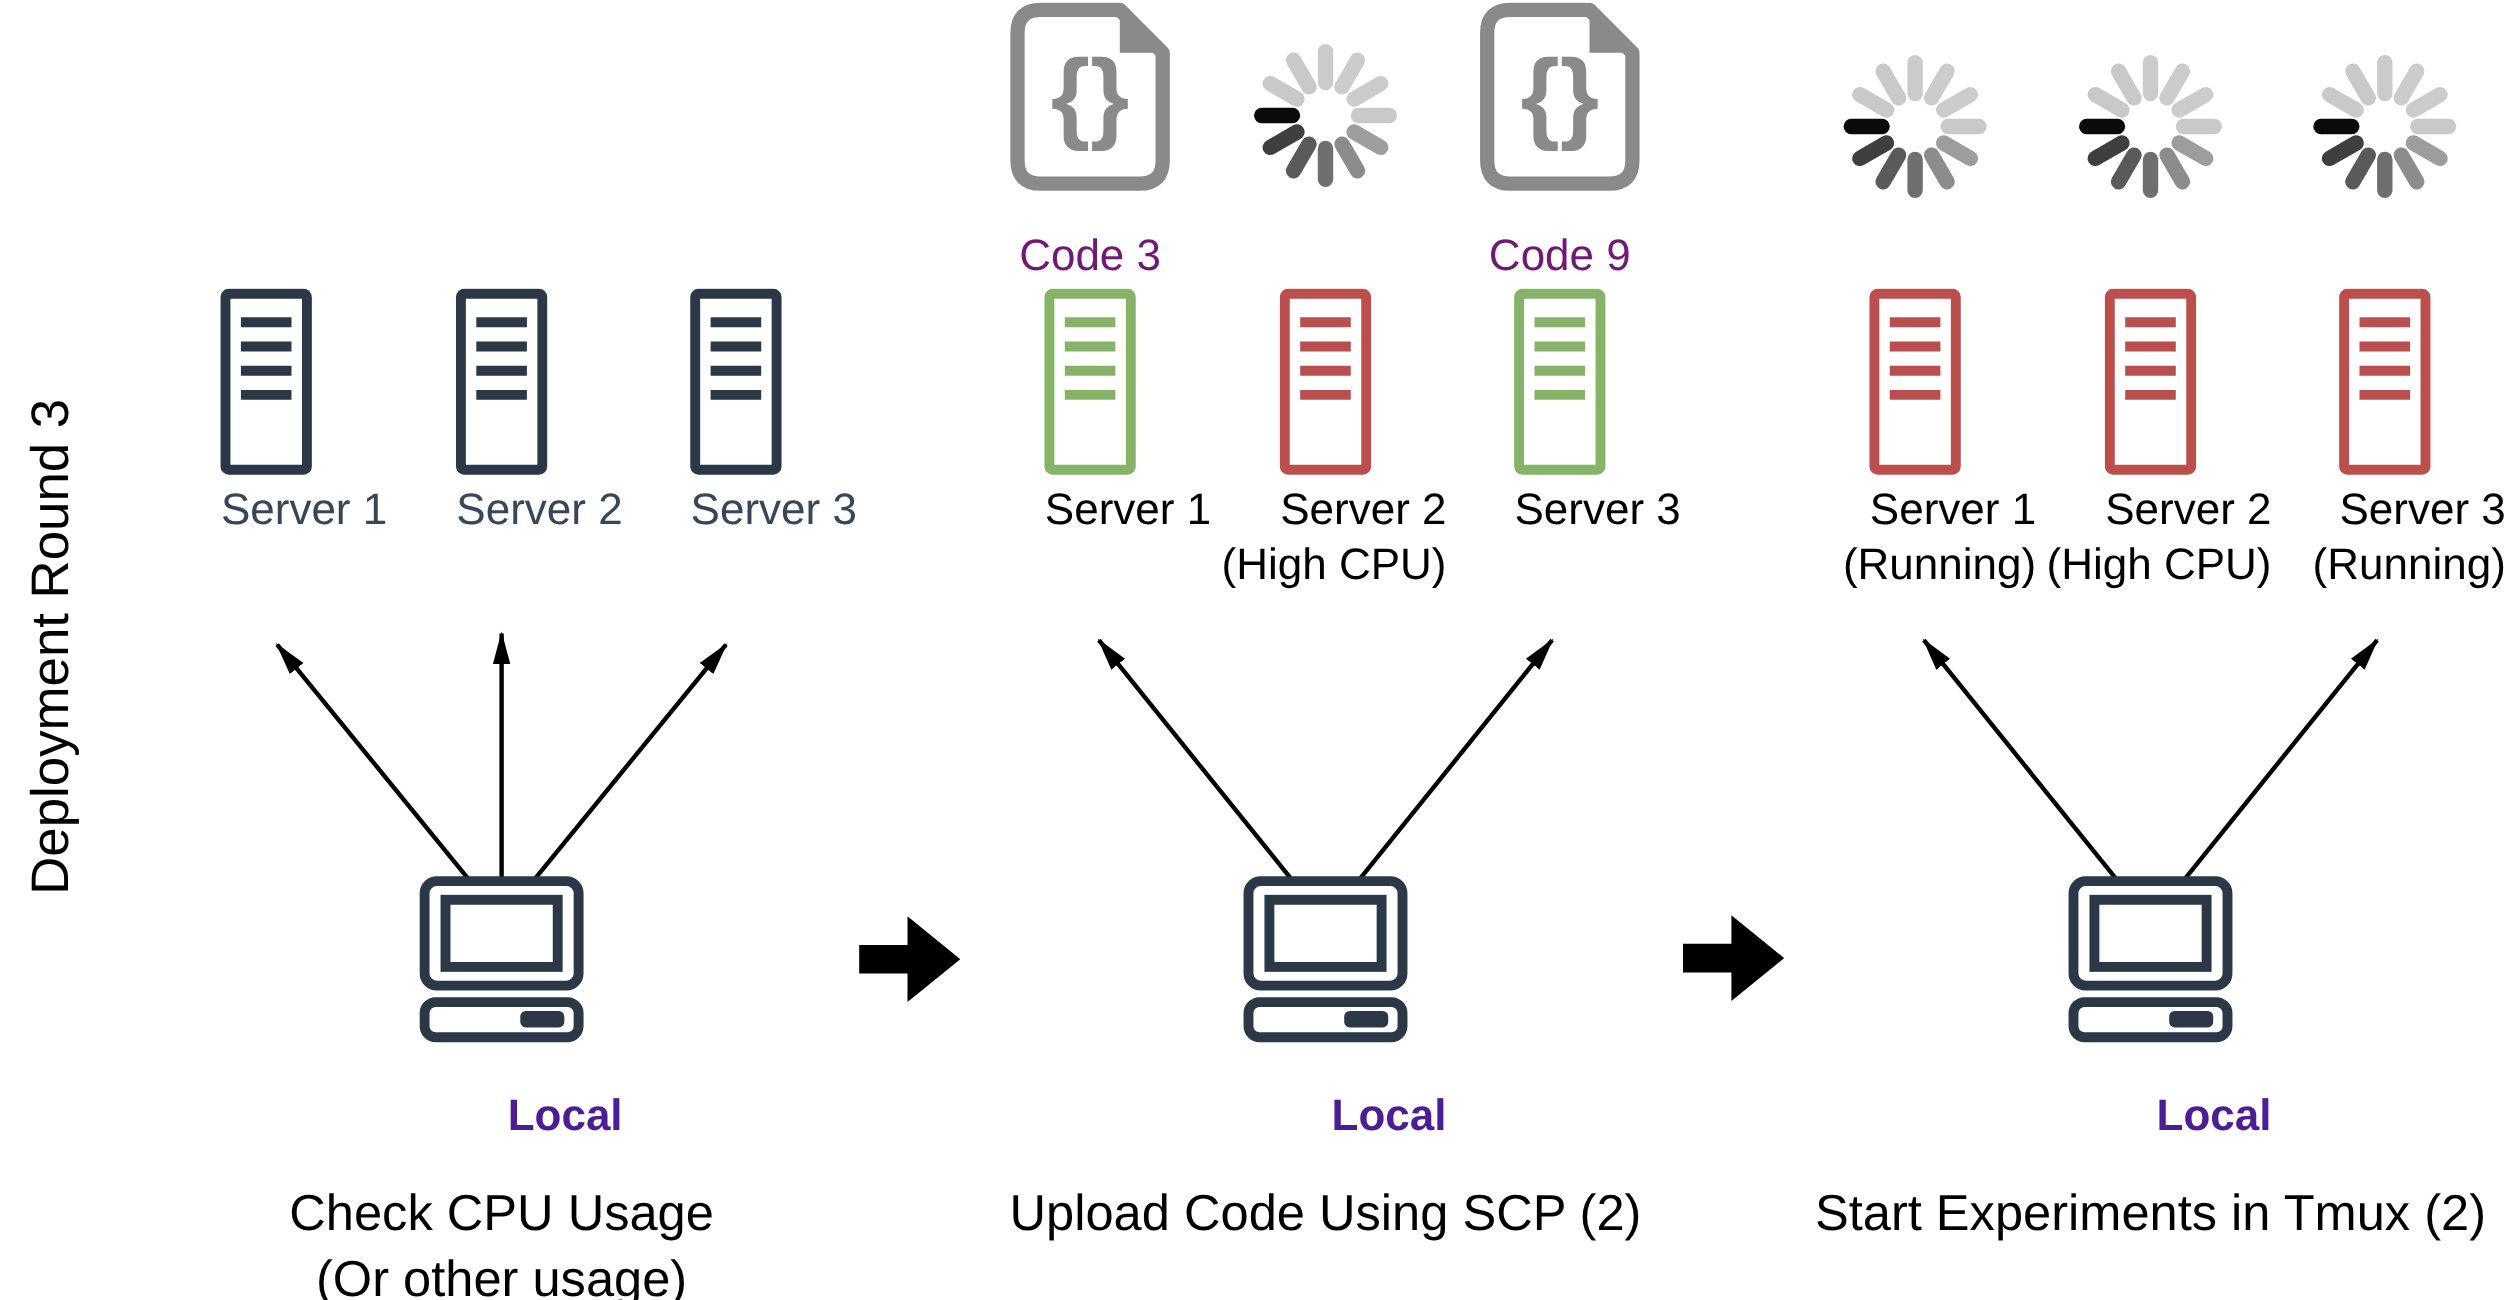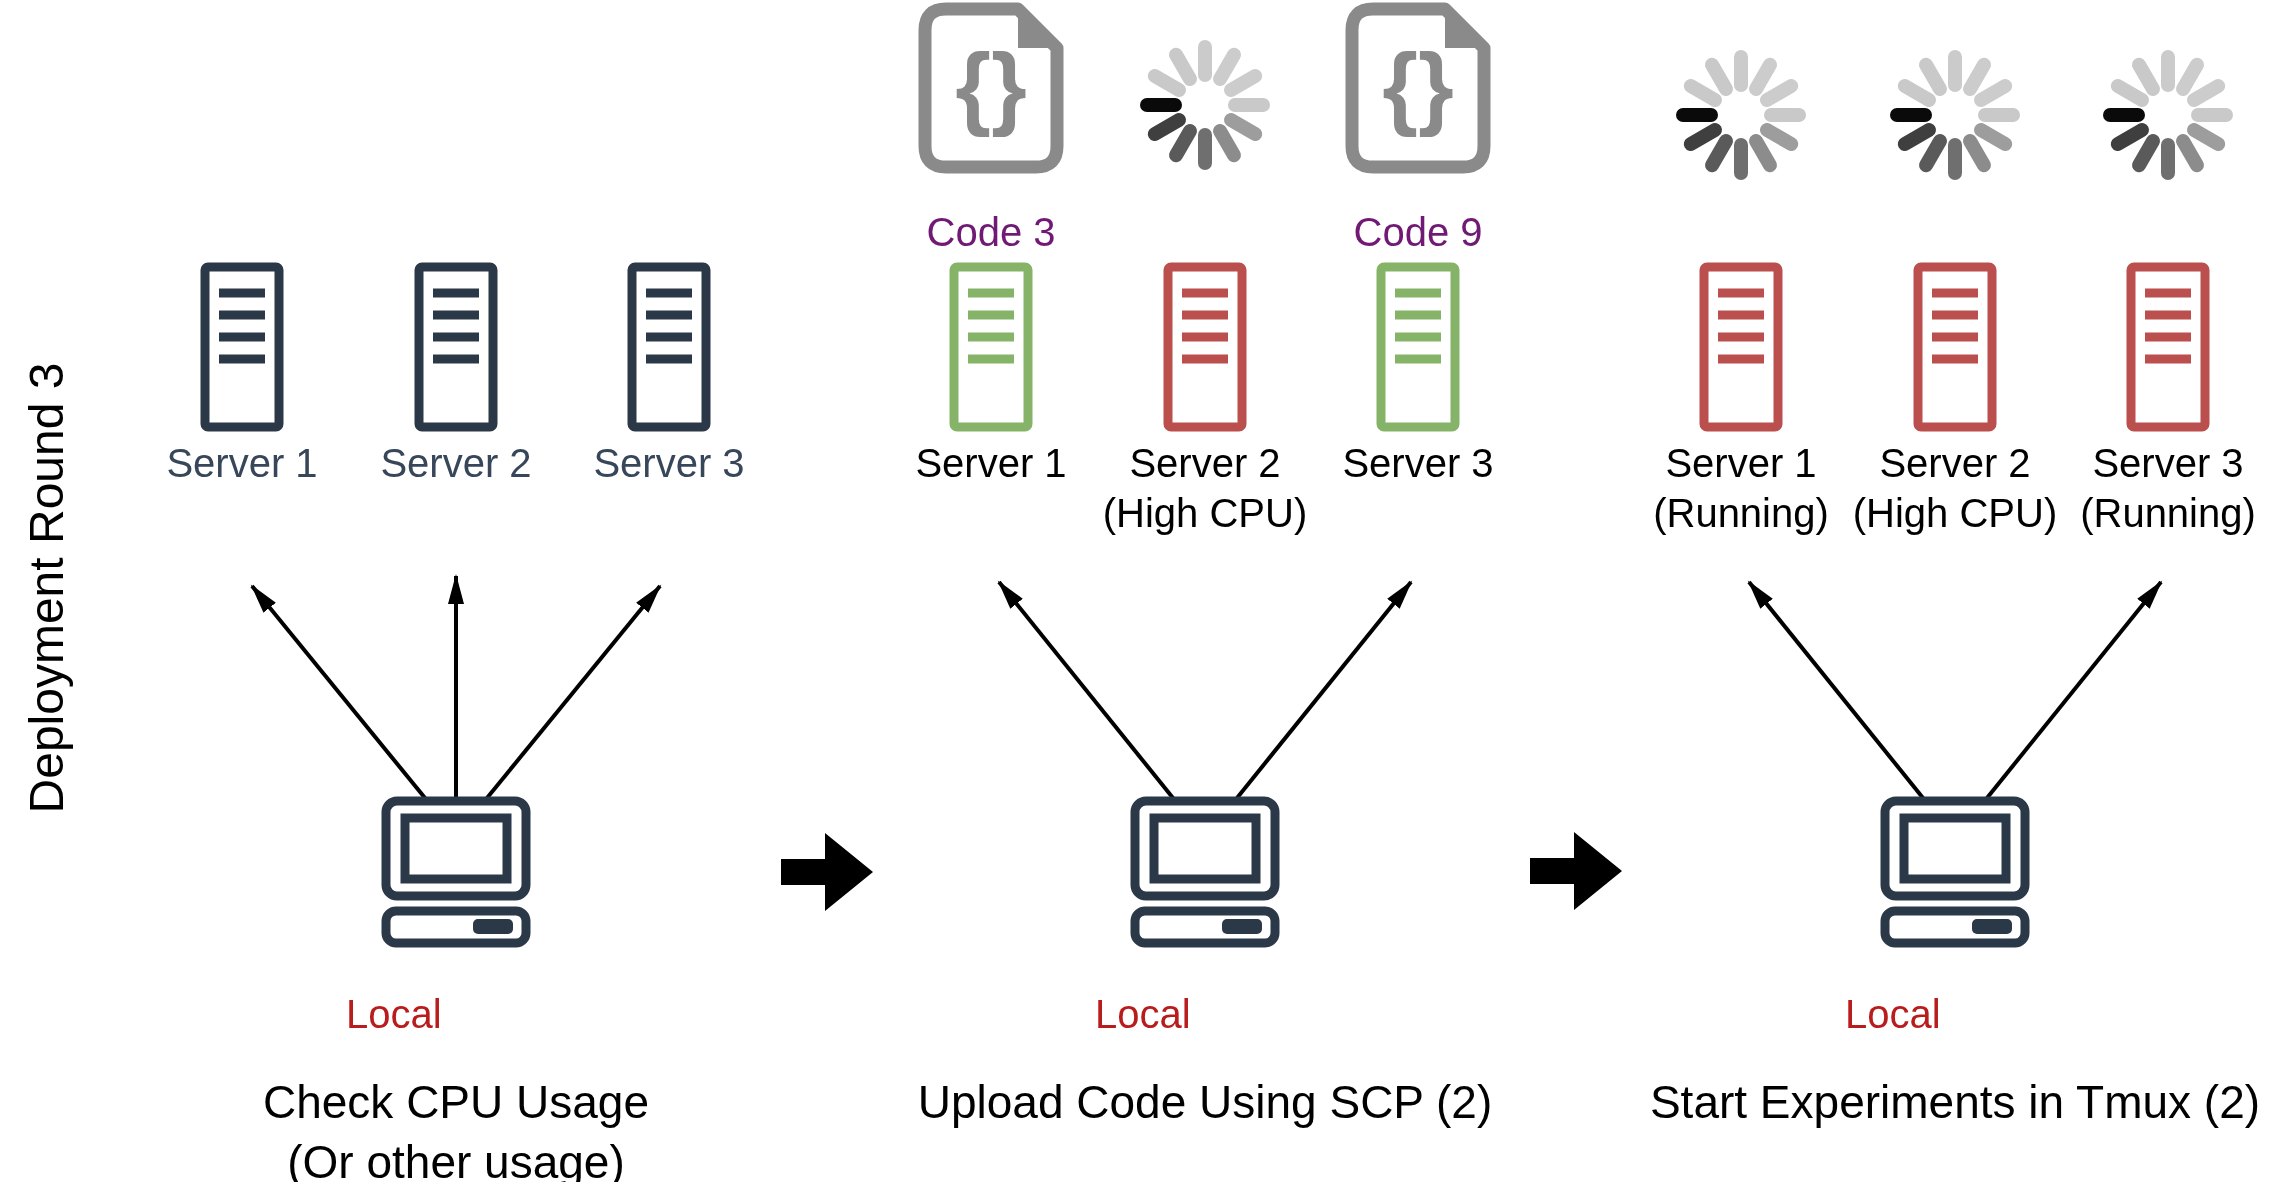--- a/index.html
+++ b/index.html
@@ -8,29 +8,29 @@
     font-family:"Liberation Sans",sans-serif;color:#000;
   }
   .abs{position:absolute;}
   .row-label{
     position:absolute;left:46px;top:588px;
     transform:translate(-50%,-50%) rotate(-90deg);
     white-space:nowrap;font-size:48px;color:#000;
   }
   .panel{position:absolute;top:0;width:640px;height:1182px;}
   .p1{left:136px;} .p2{left:885px;} .p3{left:1635px;}
-  .lbl{position:absolute;width:220px;text-align:center;font-size:40px;line-height:50px;}
+  .lbl{position:absolute;width:220px;text-align:right;font-size:40px;line-height:50px;}
   .lbl.navy{color:#374659;}
   .lbl.black{color:#000;}
   .caption{
     position:absolute;left:-30px;top:1072px;width:700px;text-align:center;
     font-size:46px;line-height:60px;color:#000;
   }
-  .local{position:absolute;left:210px;top:992px;width:220px;text-align:left;
-    font-size:40px;color:#b91c1c;}
+  .local{position:absolute;left:210px;top:992px;width:220px;text-align:right;
+    font-size:40px;color:#4c1d95;font-weight:bold;}
   .icon-label{position:absolute;top:210px;width:220px;text-align:center;font-size:40px;color:#701a75;}
   svg{display:block;}
   .navy-icon{color:#2b3847;}
   .green-icon{color:#85b469;}
   .red-icon{color:#ba4f4d;}
   .gray-icon{color:#8a8a8a;}
   .arrows-svg{position:absolute;left:0;top:548px;}
   .computer{position:absolute;left:245px;top:795px;}
   .big-arrow{position:absolute;}
 </style>

